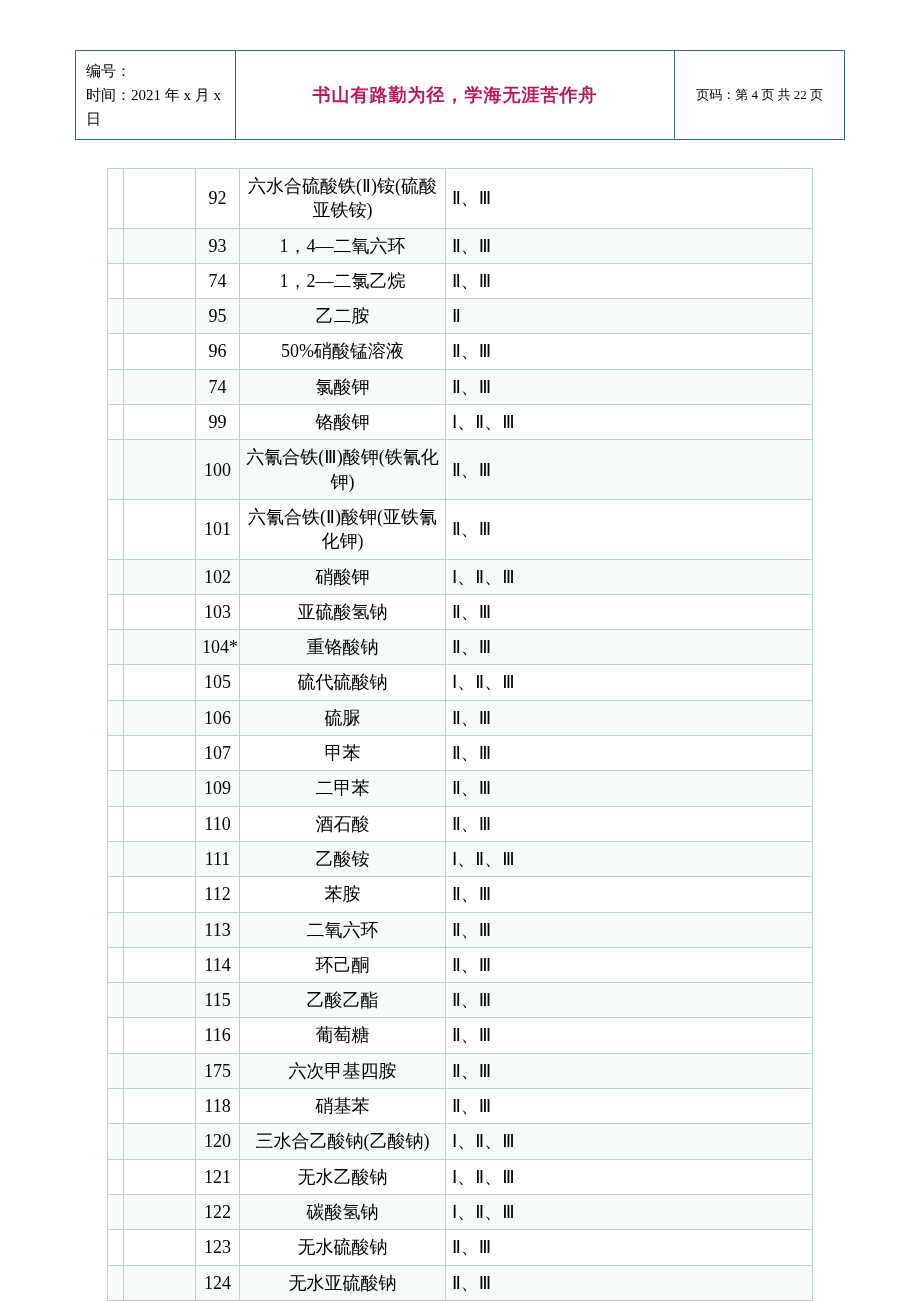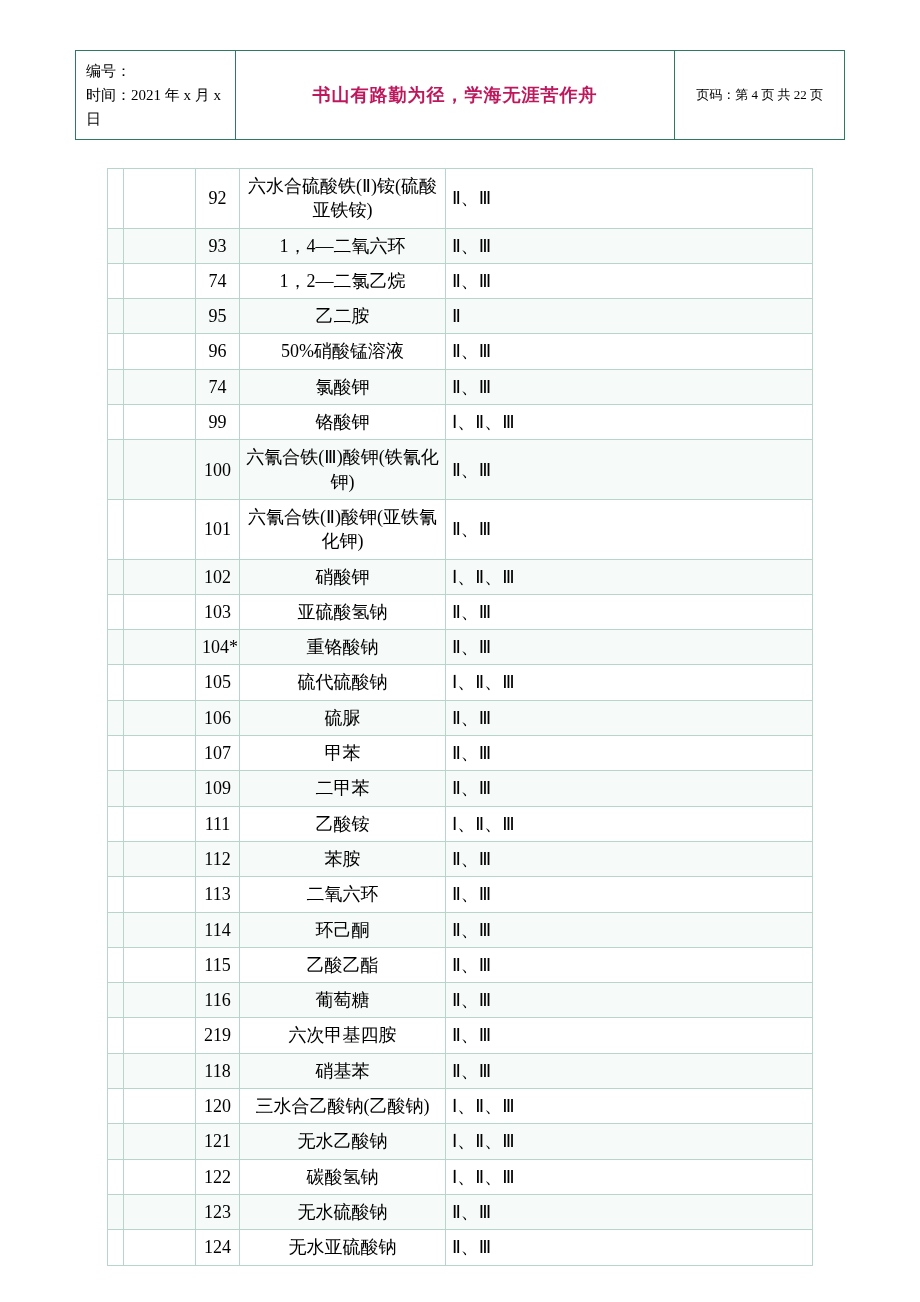--- a/index.html
+++ b/index.html
@@ -220,20 +220,27 @@
           <tr>
             <td class="col-spacer-a"></td>
             <td class="col-spacer-b"></td>
             <td class="col-idx">109</td>
             <td class="col-name">二甲苯</td>
             <td class="col-cat">Ⅱ、Ⅲ</td>
           </tr>
           <tr>
             <td class="col-spacer-a"></td>
             <td class="col-spacer-b"></td>
+            <td class="col-idx">110</td>
+            <td class="col-name">酒石酸</td>
+            <td class="col-cat">Ⅱ、Ⅲ</td>
+          </tr>
+          <tr>
+            <td class="col-spacer-a"></td>
+            <td class="col-spacer-b"></td>
             <td class="col-idx">111</td>
             <td class="col-name">乙酸铵</td>
             <td class="col-cat">Ⅰ、Ⅱ、Ⅲ</td>
           </tr>
           <tr>
             <td class="col-spacer-a"></td>
             <td class="col-spacer-b"></td>
             <td class="col-idx">112</td>
             <td class="col-name">苯胺</td>
             <td class="col-cat">Ⅱ、Ⅲ</td>
@@ -262,21 +269,21 @@
           <tr>
             <td class="col-spacer-a"></td>
             <td class="col-spacer-b"></td>
             <td class="col-idx">116</td>
             <td class="col-name">葡萄糖</td>
             <td class="col-cat">Ⅱ、Ⅲ</td>
           </tr>
           <tr>
             <td class="col-spacer-a"></td>
             <td class="col-spacer-b"></td>
-            <td class="col-idx">219</td>
+            <td class="col-idx">175</td>
             <td class="col-name">六次甲基四胺</td>
             <td class="col-cat">Ⅱ、Ⅲ</td>
           </tr>
           <tr>
             <td class="col-spacer-a"></td>
             <td class="col-spacer-b"></td>
             <td class="col-idx">118</td>
             <td class="col-name">硝基苯</td>
             <td class="col-cat">Ⅱ、Ⅲ</td>
           </tr>

